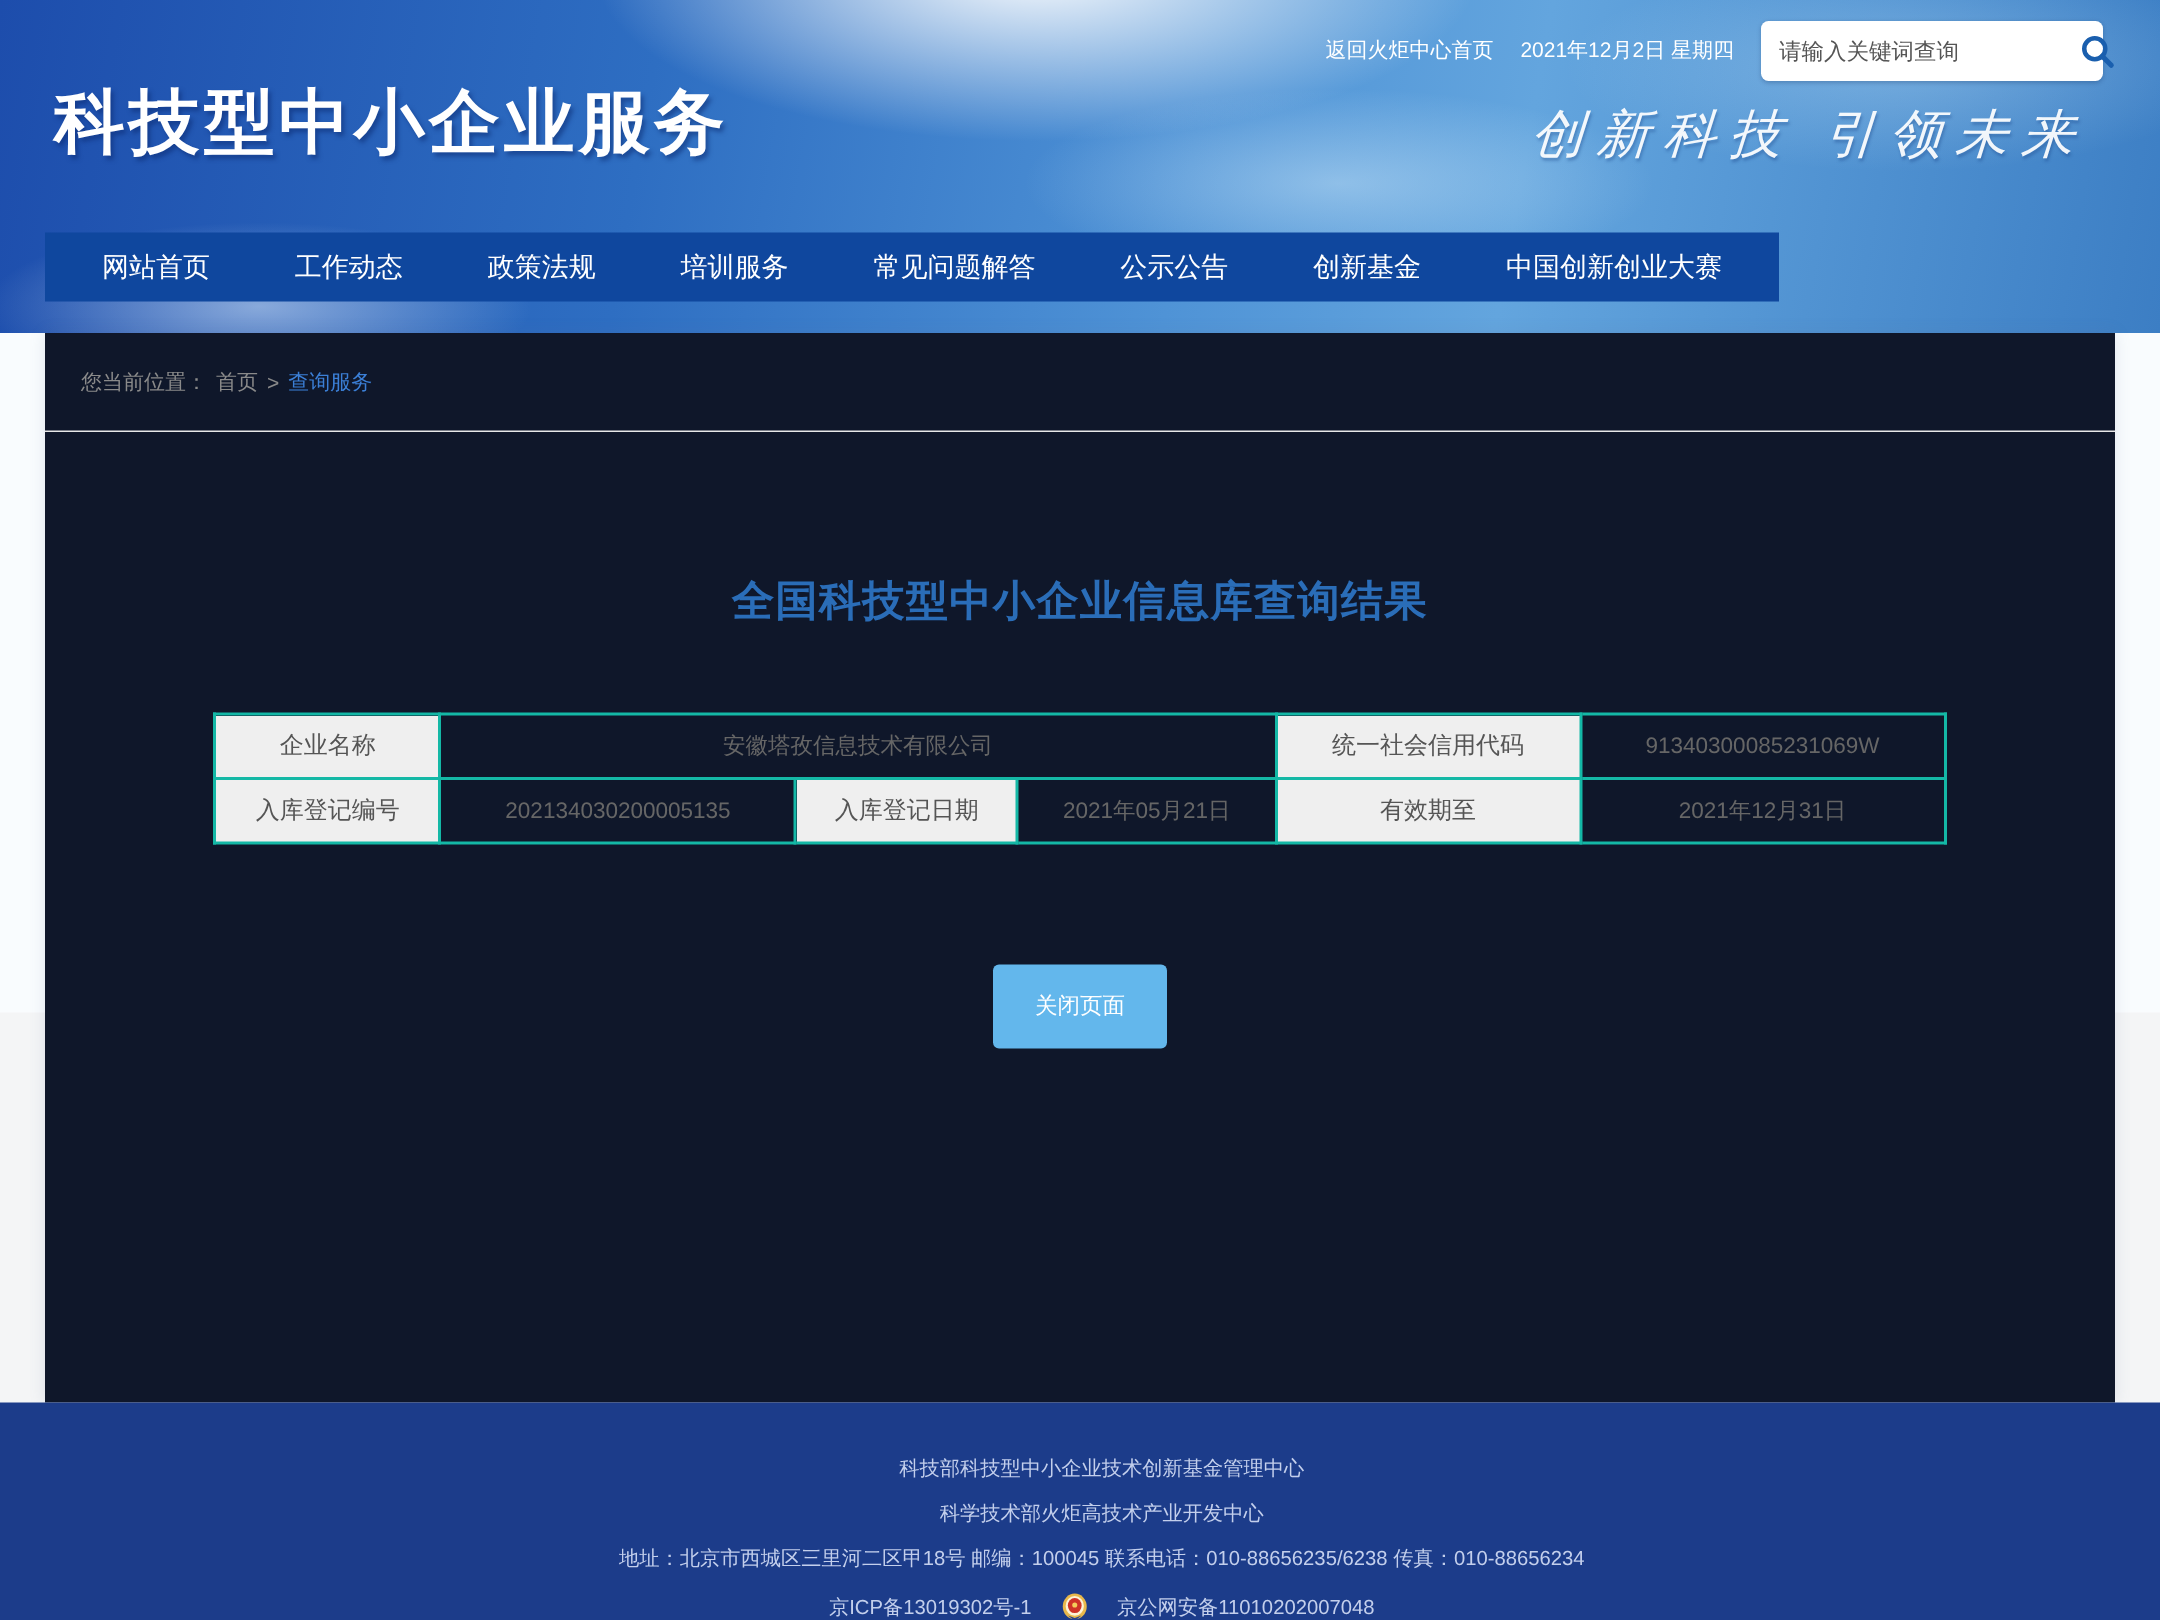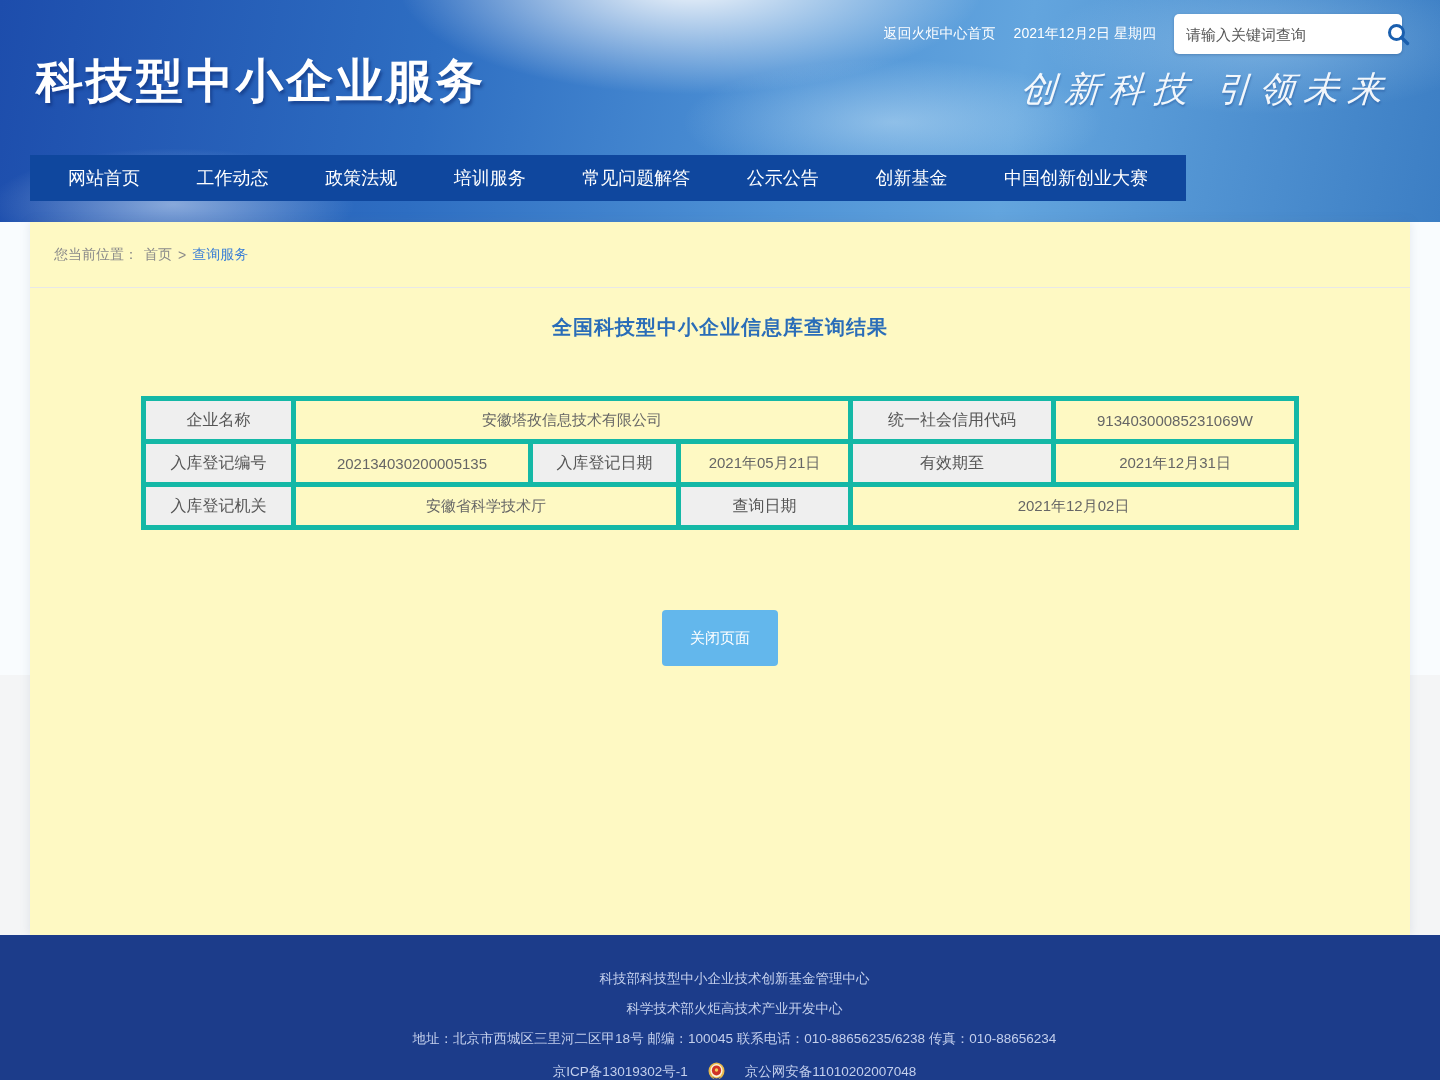--- a/index.html
+++ b/index.html
@@ -53,39 +53,39 @@
     justify-content:space-between; padding:0 38px;
   }
   .nav-item {
     color:#ffffff; font-size:18px; cursor:pointer; white-space:nowrap;
   }
 
   
   .white-band { position:absolute; top:222px; left:0; width:1440px; height:453px; background:#f9fcfe; }
   .content-panel {
     position:absolute; top:222px; left:30px; width:1380px; height:713px;
-    background:#fef9c3; box-shadow:0 0 10px rgba(90,110,150,.15);
+    background:#0f172a; box-shadow:0 0 10px rgba(90,110,150,.15);
   }
   .breadcrumb {
     height:66px; display:flex; align-items:center; padding:0 24px;
     border-bottom:1px solid #e8e8e8; font-size:14px; color:#8a8a8a; gap:6px;
   }
   .breadcrumb .crumb-link { color:#8a8a8a; cursor:pointer; text-decoration:none; }
   .breadcrumb .crumb-current { color:#3b7fd6; cursor:pointer; text-decoration:none; }
 
   .page-title {
-    margin-top:26px; text-align:center;
-    font-size:20px; font-weight:bold; color:#2a6db8; letter-spacing:1px;
+    margin-top:94px; text-align:center;
+    font-size:28px; font-weight:bold; color:#2a6db8; letter-spacing:1px;
   }
 
   .result-table {
     margin:55px auto 0 auto; border-collapse:collapse; table-layout:fixed; width:1153px;
   }
   .result-table td {
-    border:5px solid #14b8a6; height:43px; text-align:center;
+    border:2px solid #14b8a6; height:43px; text-align:center;
     font-size:15px; color:#666; overflow:hidden; white-space:nowrap;
   }
   .result-table td.lbl { background:#efefef; color:#555; font-size:16px; }
 
   .close-btn-wrap { margin-top:80px; text-align:center; }
   .close-btn {
     display:inline-block; width:116px; height:56px; line-height:40px;
     background:#63b7ec; color:#ffffff; font-size:15px; border:none;
     border-radius:4px; cursor:pointer; text-align:center;
     font-family:"Liberation Sans", sans-serif;
@@ -165,26 +165,20 @@
         <td>91340300085231069W</td>
       </tr>
       <tr>
         <td class="lbl">入库登记编号</td>
         <td>202134030200005135</td>
         <td class="lbl">入库登记日期</td>
         <td>2021年05月21日</td>
         <td class="lbl">有效期至</td>
         <td>2021年12月31日</td>
       </tr>
-      <tr>
-        <td class="lbl">入库登记机关</td>
-        <td colspan="2">安徽省科学技术厅</td>
-        <td class="lbl">查询日期</td>
-        <td colspan="2">2021年12月02日</td>
-      </tr>
     </tbody>
       </table>
 
     <div class="close-btn-wrap">
       <button class="close-btn">关闭页面</button>
     </div>
 
   </div>
 
   <div class="footer">

